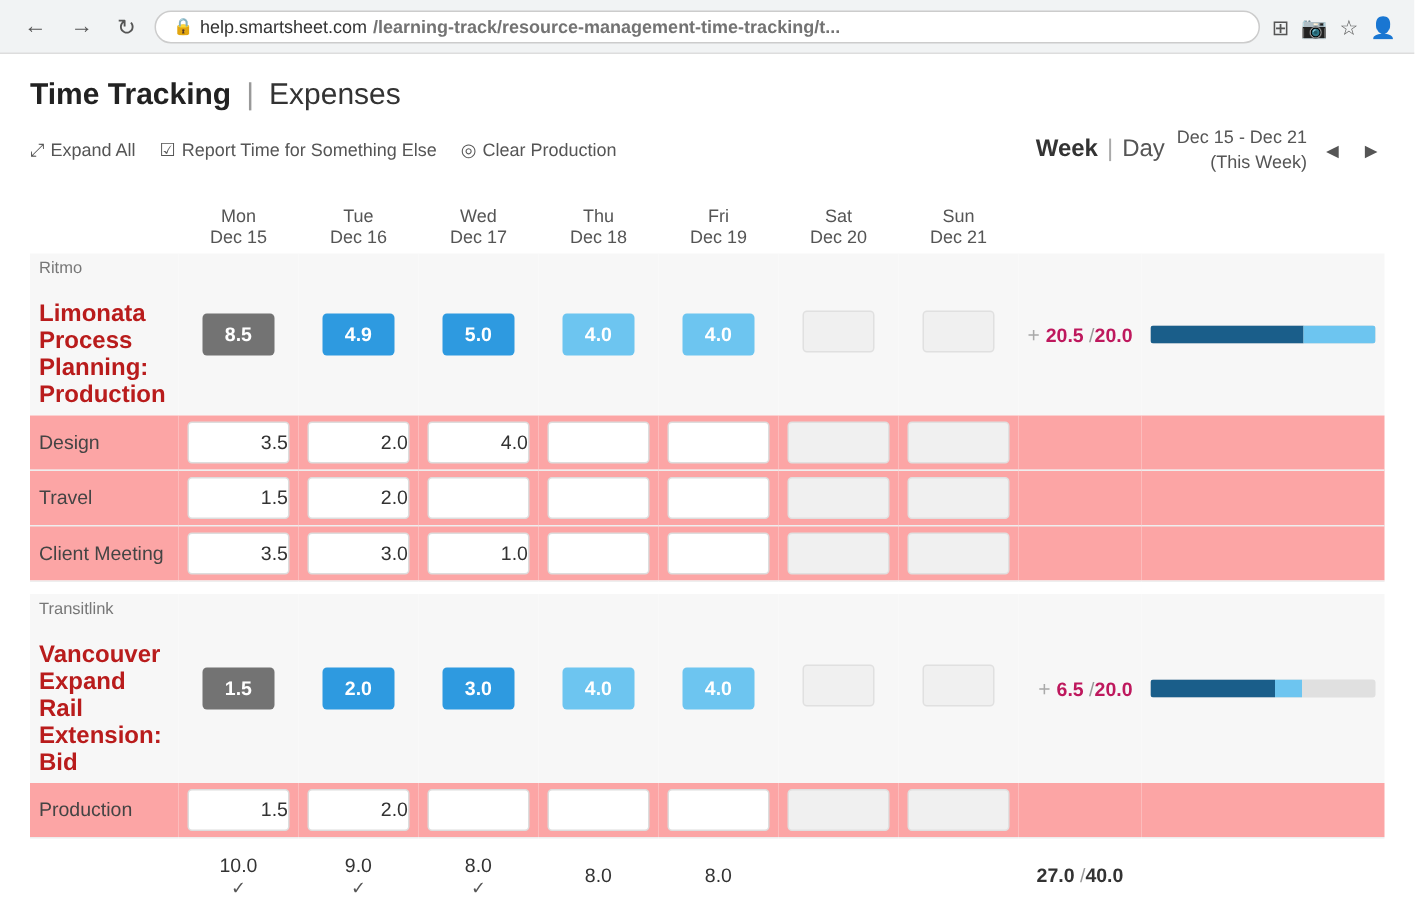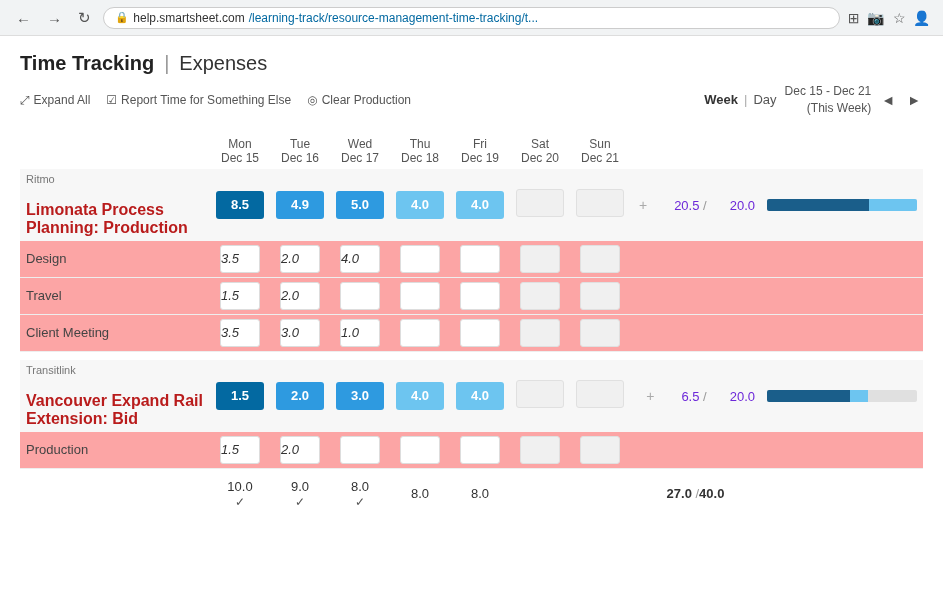--- a/index.html
+++ b/index.html
@@ -29,21 +29,21 @@
       border: 1px solid #ccc;
       border-radius: 20px;
       padding: 3px 12px;
       font-size: 12px;
       color: #333;
       display: flex;
       align-items: center;
       gap: 4px;
     }
     .address-bar .lock { color: #555; font-size: 11px; }
-    .address-bar .url-text { color: #0369a1; }
+    .address-bar .url-text { color: #737373; font-weight: bold; }
     .address-bar .url-highlight { color: #333; }
     .chrome-icons { display: flex; gap: 8px; align-items: center; color: #555; font-size: 14px; }
 
     
     .app-container { padding: 16px 20px; }
 
     
     .page-header { display: flex; align-items: center; gap: 10px; margin-bottom: 8px; }
     .page-title { font-size: 20px; font-weight: bold; color: #222; }
     .header-divider { color: #999; font-size: 20px; }
@@ -52,21 +52,21 @@
     
     .toolbar { display: flex; align-items: center; gap: 16px; margin-bottom: 16px; }
     .toolbar-btn {
       display: flex; align-items: center; gap: 4px;
       background: none; border: none; cursor: pointer;
       font-size: 12px; color: #555;
     }
 
     
     .week-nav { margin-left: auto; display: flex; align-items: center; gap: 8px; }
-    .week-nav-labels { display: flex; gap: 6px; font-size: 13px; color: #555; align-items: flex-end; }
+    .week-nav-labels { display: flex; gap: 6px; font-size: 16px; color: #555; align-items: flex-end; }
     .week-nav-labels .active { font-weight: bold; color: #333; }
     .week-nav-labels .sep { color: #aaa; }
     .week-range { font-size: 12px; color: #555; text-align: right; line-height: 1.4; }
     .week-arrow-btn { background: none; border: none; cursor: pointer; color: #555; font-size: 14px; padding: 2px; }
 
     
     .time-table { width: 100%; border-collapse: collapse; }
     .time-table th {
       text-align: center;
       font-weight: normal;
@@ -82,44 +82,43 @@
     .project-row td { background: #f7f7f7; }
     .task-row td { background: #fca5a5; border-bottom: 1px solid #eee; }
     .project-company { font-size: 11px; color: #777; }
     .project-title { font-weight: bold; font-size: 16px; color: #b91c1c; margin-top: 16px; }
 
     .task-name-cell { padding-left: 16px; font-size: 13px; color: #444; }
 
     
     .time-cell { text-align: center; width: 60px; }
     .time-input {
-      width: 40px; height: 28px;
+      width: 68px; height: 28px;
       border: 1px solid #ddd; border-radius: 3px;
-      text-align: left; font-size: 13px; color: #333;
+      text-align: right; font-size: 13px; color: #333;
       background: #fff;
-      font-style: italic;
     }
 
     .filled-cell {
       display: inline-flex; align-items: center; justify-content: center;
       width: 48px; height: 28px; border-radius: 3px;
       font-size: 13px; font-weight: bold; color: #fff;
     }
-    .filled-blue-dark { background: #0369a1; }
+    .filled-blue-dark { background: #737373; }
     .filled-blue-mid { background: #2e9ae0; }
     .filled-blue-light { background: #6dc5f0; }
 
     .empty-time-cell {
       width: 48px; height: 28px; border: 1px solid #ddd; border-radius: 3px;
       background: #fff; display: inline-block;
     }
 
     
     .total-cell { text-align: right; white-space: nowrap; font-size: 13px; color: #555; padding-left: 10px; }
-    .total-value { font-weight: normal; color: #6d28d9; margin-left: 23px; }
+    .total-value { font-weight: bold; color: #be185d; }
     .total-slash { color: #999; }
     .add-btn { color: #aaa; font-size: 14px; cursor: pointer; margin-right: 4px; }
 
     
     .progress-cell { padding-left: 8px; width: 160px; }
     .progress-bar-container { height: 12px; background: #e0e0e0; border-radius: 2px; width: 150px; overflow: hidden; display: flex; }
     .progress-fill-dark { background: #1a5e8a; height: 100%; }
     .progress-fill-light { background: #6dc5f0; height: 100%; }
 
     

